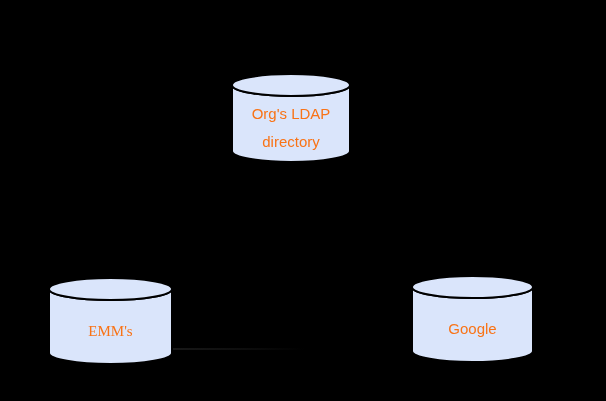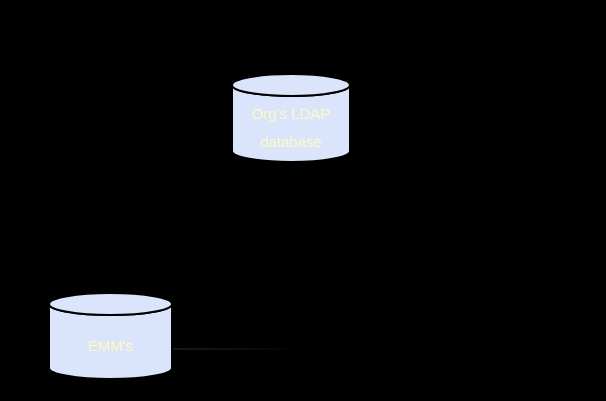--- a/index.html
+++ b/index.html
@@ -35,24 +35,24 @@
     right: 0;
     top: 22px;
     bottom: 2px;
     display: flex;
     flex-direction: column;
     align-items: center;
     justify-content: center;
     text-align: left;
     font-size: 15px;
     line-height: 28px;
-    color: #fef9c3;
+    color: #f97316;
   }
   #node-ldap   { left: 231px; top: 73px;  width: 120px; height: 90px; }
-  #node-emm    { left: 48px;  top: 292px; width: 125px; height: 88px; }
+  #node-emm    { left: 48px;  top: 277px; width: 125px; height: 88px; font-family: Liberation Serif, serif; }
   #node-google { left: 411px; top: 275px; width: 123px; height: 88px; }
   .connector-faint {
     position: absolute;
     left: 173px;
     top: 348px;
     width: 239px;
     height: 2px;
     background: linear-gradient(90deg, #181818 0%, #0d0d0d 30%, #000000 55%);
   }
 </style>
@@ -63,28 +63,37 @@
 
   <div class="connector-faint"></div>
 
   <div class="node" id="node-ldap">
     <svg width="120" height="90" viewBox="0 0 120 90">
       <path d="M1 12 A59 11 0 0 0 119 12 L119 78 A59 11 0 0 1 1 78 Z" fill="#dae5fb" stroke="#000000"></path>
       <ellipse cx="60" cy="12" rx="59" ry="11" fill="#dae5fb" stroke="#000000"></ellipse>
     </svg>
     <div class="label">
       <span>Org's LDAP</span>
-      <span>database</span>
+      <span>directory</span>
     </div>
   </div>
 
   <div class="node" id="node-emm">
     <svg width="125" height="88" viewBox="0 0 125 88">
       <path d="M1 12 A61.5 11 0 0 0 124 12 L124 76 A61.5 11 0 0 1 1 76 Z" fill="#dae5fb" stroke="#000000"></path>
       <ellipse cx="62.5" cy="12" rx="61.5" ry="11" fill="#dae5fb" stroke="#000000"></ellipse>
     </svg>
     <div class="label">
       <span>EMM's</span>
     </div>
   </div>
 
+  <div class="node" id="node-google">
+    <svg width="123" height="88" viewBox="0 0 123 88">
+      <path d="M1 12 A60.5 11 0 0 0 122 12 L122 76 A60.5 11 0 0 1 1 76 Z" fill="#dae5fb" stroke="#000000"></path>
+      <ellipse cx="61.5" cy="12" rx="60.5" ry="11" fill="#dae5fb" stroke="#000000"></ellipse>
+    </svg>
+    <div class="label">
+      <span>Google</span>
+    </div>
+  </div>
 
 </div>
 
 </body></html>

